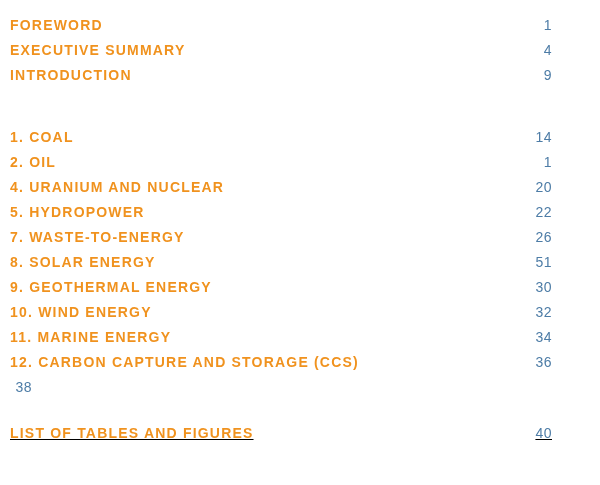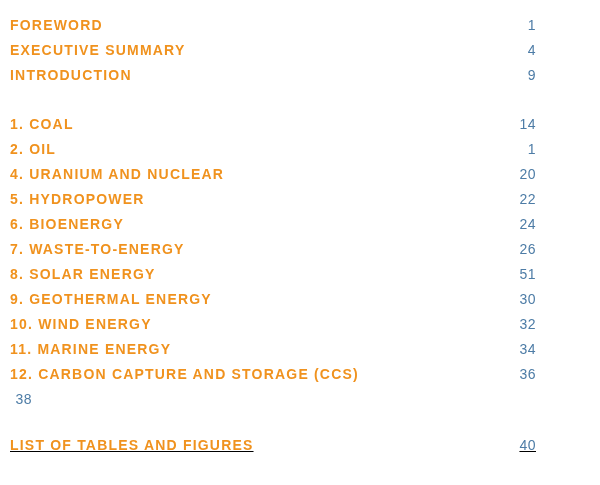--- a/index.html
+++ b/index.html
@@ -10,25 +10,25 @@
   body {
     width: 600px;
     height: 485px;
     overflow: hidden;
     font-family: "Liberation Sans", sans-serif;
   }
   .page {
     box-sizing: border-box;
     width: 600px;
     height: 485px;
-    padding: 12px 64px 0 10px;
+    padding: 12px 48px 0 10px;
     background: #ffffff;
   }
   .toc-section { display: block; }
-  .toc-section + .toc-section { margin-top: 24px; }
+  .toc-section + .toc-section { margin-top: 37px; }
   .toc-section.last-gap { margin-top: 21px; text-decoration: underline; }
   .toc-row {
     height: 25px;
     display: flex;
     align-items: center;
     justify-content: space-between;
     cursor: pointer;
   }
   .toc-label {
     color: var(--entry-color, #F0921E);
@@ -77,24 +77,20 @@
       </div>
       <div class="toc-row">
         <span class="toc-label">4. URANIUM AND NUCLEAR</span>
         <span class="toc-page">20</span>
       </div>
       <div class="toc-row">
         <span class="toc-label">5. HYDROPOWER</span>
         <span class="toc-page">22</span>
       </div>
       <div class="toc-row">
-        <span class="toc-label">6. BIOENERGY</span>
-        <span class="toc-page">24</span>
-      </div>
-      <div class="toc-row">
         <span class="toc-label">7. WASTE-TO-ENERGY</span>
         <span class="toc-page">26</span>
       </div>
       <div class="toc-row">
         <span class="toc-label">8. SOLAR ENERGY</span>
         <span class="toc-page">51</span>
       </div>
       <div class="toc-row">
         <span class="toc-label">9. GEOTHERMAL ENERGY</span>
         <span class="toc-page">30</span>

